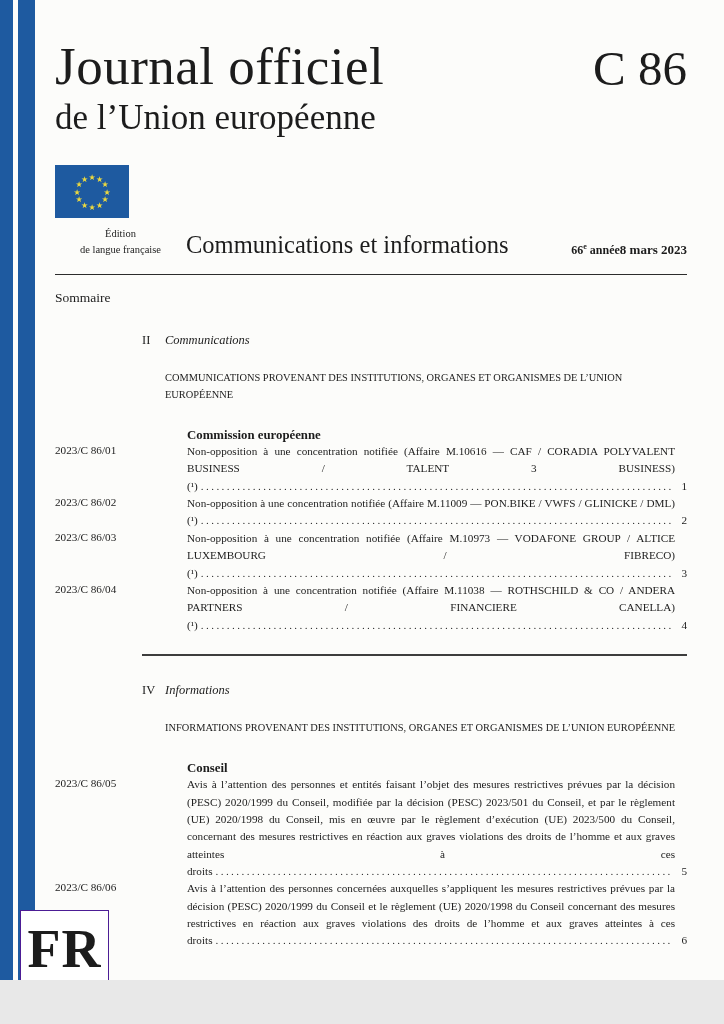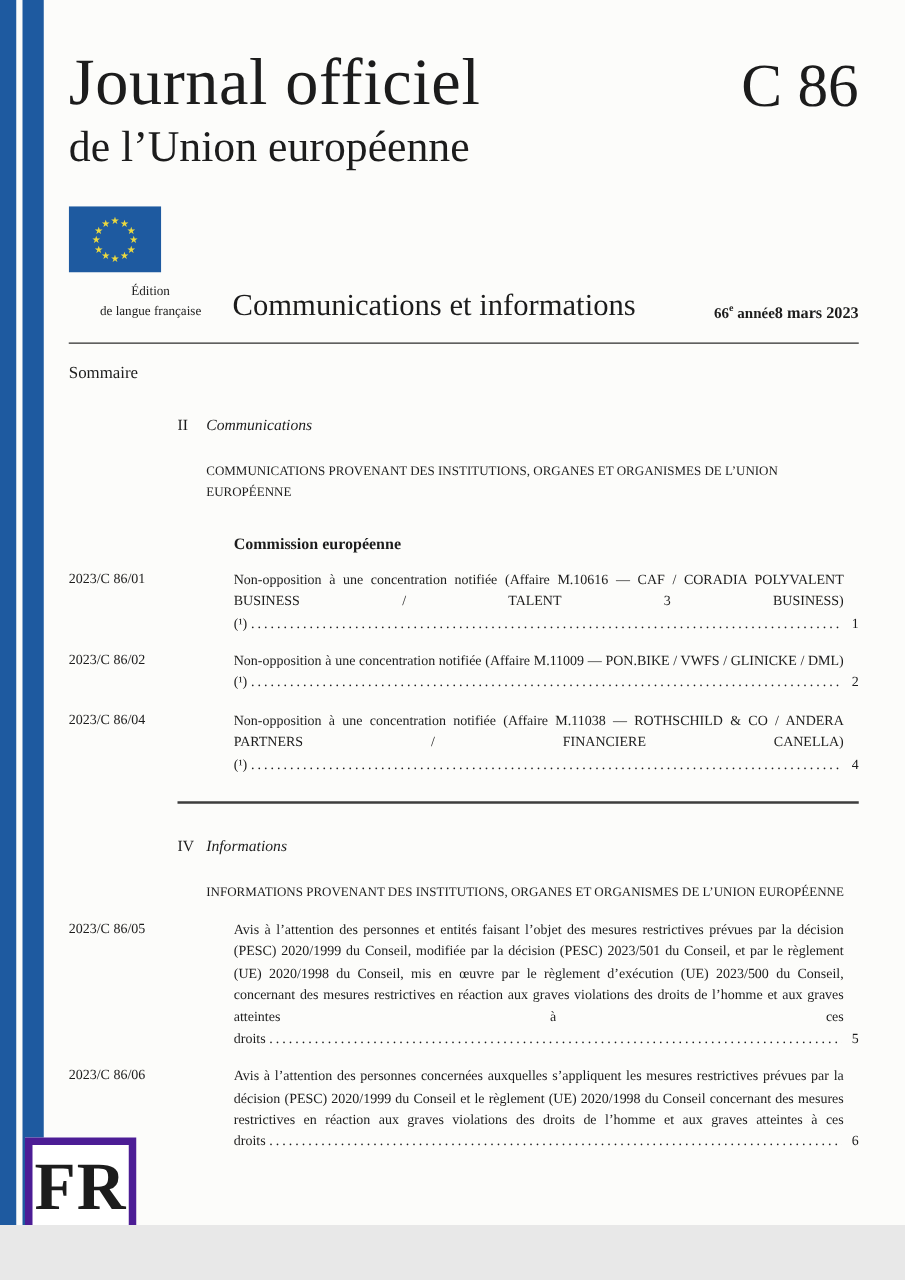--- a/index.html
+++ b/index.html
@@ -45,38 +45,38 @@
   
   .sommaire { font-size: 13.5px; margin-top: 15px; }
 
   .section-head { display: flex; margin-left: 87px; margin-top: 27px; font-size: 12.5px; }
   .section-marker { width: 23px; }
   .section-label { font-style: italic; }
 
   .section-caps { margin-left: 110px; margin-top: 21px; font-size: 10.4px; line-height: 1.65; max-width: 488px; }
   .sub-heading { margin-left: 132px; margin-top: 25px; font-size: 12.8px; font-weight: bold; }
 
-  .toc-item { display: flex; margin-top: 13px; font-size: 11.2px; font-family: Liberation Serif, serif; }
+  .toc-item { display: flex; font-size: 11.2px; font-family: Liberation Serif, serif; }
   .toc-num { width: 132px; flex: none; padding-top: 1px; }
   .toc-body {
     flex: 1; position: relative; overflow: hidden;
     line-height: 1.55; text-align: justify; padding-right: 12px;
   }
   .toc-text::after {
     content: ".............................................................................................................................";
     letter-spacing: 2.4px; margin-left: 3px;
   }
   .toc-page { position: absolute; right: 0; bottom: 0; background: var(--paper); padding-left: 8px; }
 
   .divider { border-top: 2.2px solid #3d3d3d; margin-left: 87px; margin-top: 20px; }
 
   
   .fr-box {
     position: absolute; left: 20px; top: 910px; width: 89px; height: 78px;
-    background: #ffffff; border: 6px solid #4c1d95;
+    background: #ffffff; border: 1px solid #4c1d95;
     display: flex; align-items: center; justify-content: center;
     z-index: 3;
   }
   .fr-box span { font-size: 54px; font-weight: bold; letter-spacing: 1px; }
 </style>
 </head>
 <body>
 
 <div class="page">
 
@@ -145,38 +145,46 @@
     </div>
 
     <div class="toc-item">
       <div class="toc-num">2023/C 86/02</div>
       <div class="toc-body">
         <span class="toc-text">Non-opposition à une concentration notifiée (Affaire M.11009 — PON.BIKE / VWFS / GLINICKE / DML) (¹)</span>
         <span class="toc-page">2</span>
       </div>
     </div>
 
+    <div class="toc-item">
+      <div class="toc-num">2023/C 86/03</div>
+      <div class="toc-body">
+        <span class="toc-text">Non-opposition à une concentration notifiée (Affaire M.10973 — VODAFONE GROUP / ALTICE LUXEMBOURG / FIBRECO) (¹)</span>
+        <span class="toc-page">3</span>
+      </div>
+    </div>
 
     <div class="toc-item">
       <div class="toc-num">2023/C 86/04</div>
       <div class="toc-body">
         <span class="toc-text">Non-opposition à une concentration notifiée (Affaire M.11038 — ROTHSCHILD &amp; CO / ANDERA PARTNERS / FINANCIERE CANELLA) (¹)</span>
         <span class="toc-page">4</span>
       </div>
     </div>
 
     <div class="divider"></div>
 
     <div class="section-head">
       <span class="section-marker">IV</span>
       <span class="section-label">Informations</span>
     </div>
 
     <div class="section-caps" style="max-width:none;">INFORMATIONS PROVENANT DES INSTITUTIONS, ORGANES ET ORGANISMES DE L’UNION EUROPÉENNE</div>
 
+    <div class="sub-heading">Conseil</div>
 
     <div class="toc-item">
       <div class="toc-num">2023/C 86/05</div>
       <div class="toc-body">
         <span class="toc-text">Avis à l’attention des personnes et entités faisant l’objet des mesures restrictives prévues par la décision (PESC) 2020/1999 du Conseil, modifiée par la décision (PESC) 2023/501 du Conseil, et par le règlement (UE) 2020/1998 du Conseil, mis en œuvre par le règlement d’exécution (UE) 2023/500 du Conseil, concernant des mesures restrictives en réaction aux graves violations des droits de l’homme et aux graves atteintes à ces droits</span>
         <span class="toc-page">5</span>
       </div>
     </div>
 
     <div class="toc-item">

